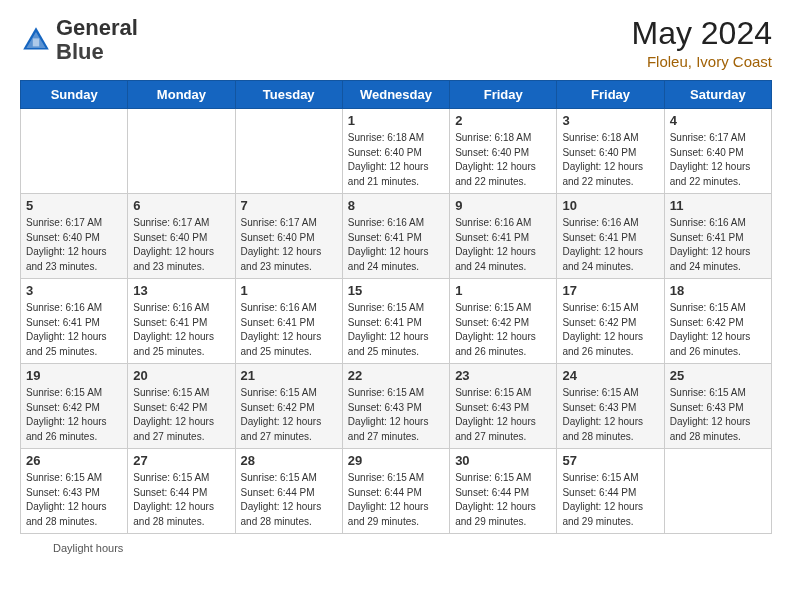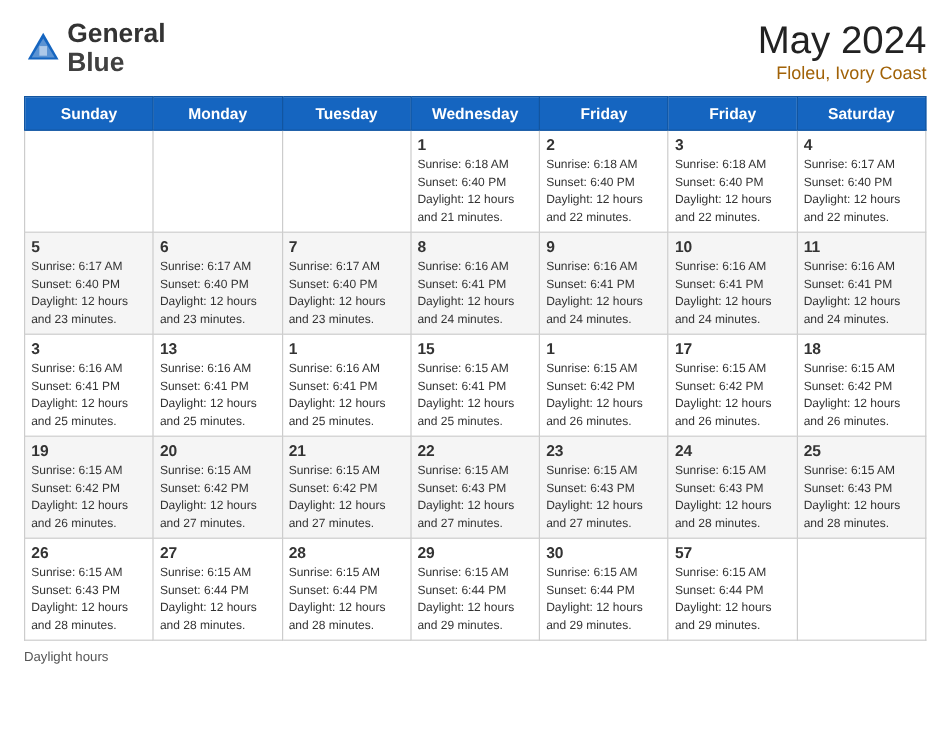--- a/index.html
+++ b/index.html
@@ -97,20 +97,21 @@
       color: #333;
       line-height: 1.45;
     }
     .empty-cell {
       background: #f9f9f9;
     }
     .footer {
       margin-top: 8px;
       font-size: 11px;
       color: #555;
+      margin-left: 33px;
     }
   </style>
 </head>
 <body>
 
 <div class="page">
   <div class="header">
     <div class="logo">
       <svg class="logo-icon" viewBox="0 0 40 40" xmlns="http://www.w3.org/2000/svg">
         <polygon points="20,4 36,32 4,32" fill="#1565c0"></polygon>

